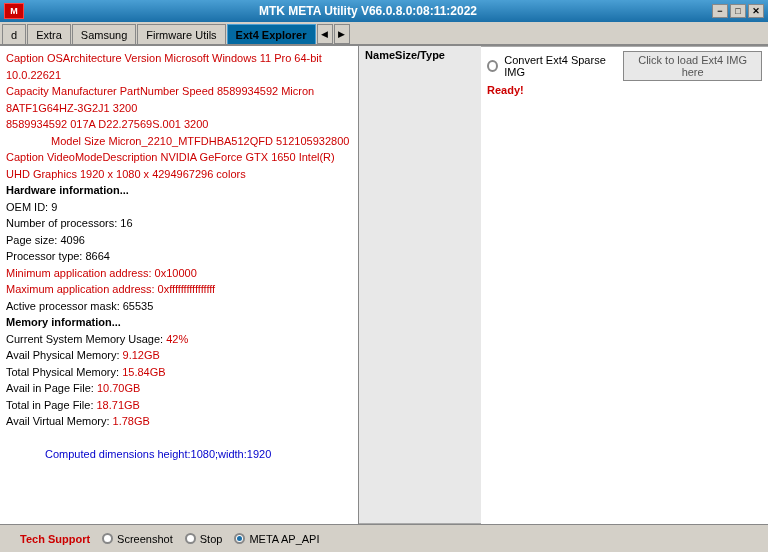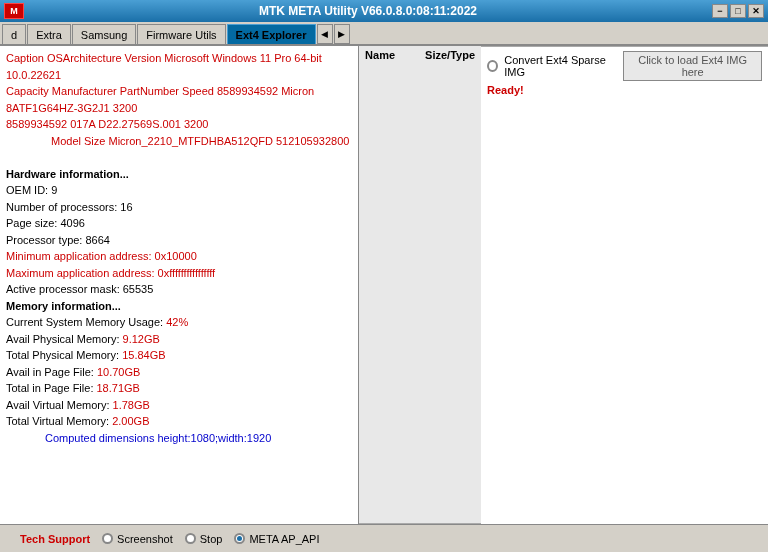--- a/index.html
+++ b/index.html
@@ -117,21 +117,21 @@
 
     .file-table-header {
       display: flex;
       background: #e8e8e8;
       border-bottom: 1px solid #aaa;
       padding: 3px 6px;
       font-weight: bold;
       font-size: 11px;
     }
     .file-table-header .col-name { flex: 1; }
-    .file-table-header .col-size { width: 80px; text-align: right; }
+    .file-table-header .col-size { width: 80px; }
 
     .file-table-body {
       flex: 1;
       overflow-y: auto;
     }
     .file-row {
       display: flex;
       align-items: center;
       padding: 4px 6px;
       border-bottom: 1px solid #f0f0f0;
@@ -276,37 +276,37 @@
   <div class="tab-arrow">▶</div>
 </div>
 
 <div class="main-content">
 
   <div class="left-panel">
     <span style="color:#cc0000;">Caption OSArchitecture Version Microsoft Windows 11 Pro 64-bit 10.0.22621</span><br>
     <span style="color:#cc0000;">Capacity Manufacturer PartNumber Speed 8589934592 Micron 8ATF1G64HZ-3G2J1 3200</span><br>
     <span style="color:#cc0000;">8589934592 017A D22.27569S.001 3200</span><br>
     <span style="color:#cc0000;padding-left:45px;">Model Size Micron_2210_MTFDHBA512QFD 512105932800</span><br>
-    <br>
+    <span style="color:#cc0000;">Caption VideoModeDescription NVIDIA GeForce GTX 1650 Intel(R) UHD Graphics 1920 x 1080 x 4294967296 colors</span><br>
     <span style="font-weight:bold;color:#000;">Hardware information...</span><br>
     <span>OEM ID: 9</span><br>
     <span>Number of processors: 16</span><br>
     <span>Page size: 4096</span><br>
     <span>Processor type: 8664</span><br>
     <span style="color:#cc0000;">Minimum application address: 0x10000</span><br>
     <span style="color:#cc0000;">Maximum application address: 0xffffffffffffffff</span><br>
     <span>Active processor mask: 65535</span><br>
     <span style="font-weight:bold;color:#000;">Memory information...</span><br>
     <span>Current System Memory Usage: <span style="color:#cc0000;">42%</span></span><br>
     <span>Avail Physical Memory: <span style="color:#cc0000;">9.12GB</span></span><br>
     <span>Total Physical Memory: <span style="color:#cc0000;">15.84GB</span></span><br>
     <span>Avail in Page File: <span style="color:#cc0000;">10.70GB</span></span><br>
     <span>Total in Page File: <span style="color:#cc0000;">18.71GB</span></span><br>
     <span>Avail Virtual Memory: <span style="color:#cc0000;">1.78GB</span></span><br>
-    <span>Total Virtual Memory: <span style="color:#cc0000;">2.00GB</span></span><br>
+    <br>
     <span style="color:#0000cc;margin-left:39px;">Computed dimensions height:1080;width:1920</span>
   </div>
 
   <div class="right-panel">
 
     <div class="file-table-header">
       <span class="col-name">Name</span>
       <span class="col-size">Size/Type</span>
     </div>
 

